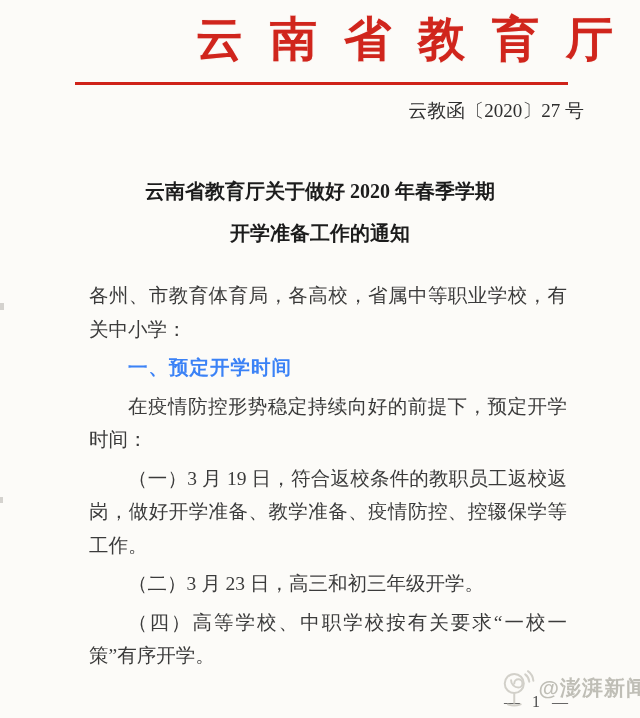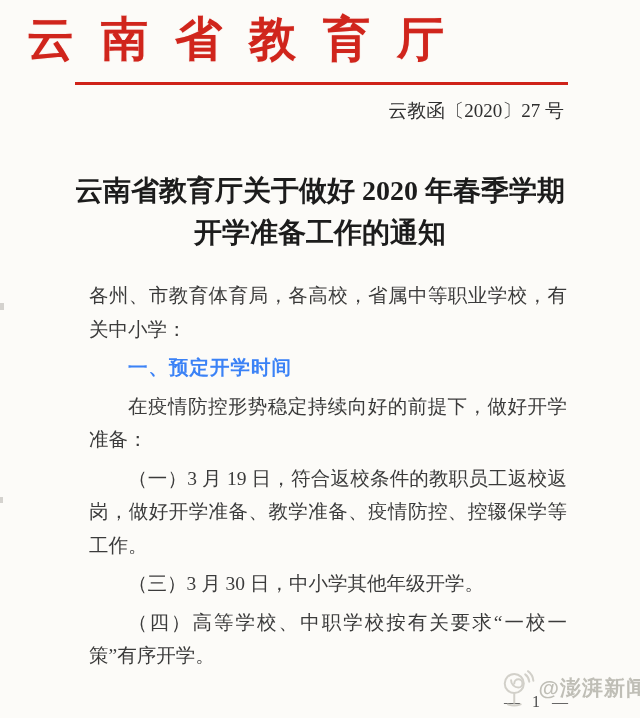--- a/index.html
+++ b/index.html
@@ -12,46 +12,46 @@
   .page {
     position: relative;
     width: 640px;
     height: 718px;
     background: #fcfbf8;
     overflow: hidden;
   }
   
   .agency-name {
     margin-top: 8px;
-    text-align: left;
+    text-align: right;
     font-size: 47px;
     font-weight: bold;
     letter-spacing: 27px;
     padding-left: 27px; 
     color: #d0251c;
     white-space: nowrap;
     text-shadow: 0 0 1px rgba(208,37,28,0.35);
   }
   .red-rule {
     height: 3px;
     margin: 11px 72px 0 75px;
     background: #cf2319;
   }
   .doc-number {
     margin-top: 13px;
-    padding-right: 76px;
+    padding-right: 56px;
     text-align: right;
     font-size: 19px;
     color: #2e2e2e;
   }
   
   .notice-title {
     margin-top: 46px;
     text-align: center;
-    font-size: 28px;
+    font-size: 20px;
     font-weight: bold;
     line-height: 42px;
     color: #1c1c1c;
   }
   
   .doc-body {
     margin: 25px 68px 0 84px;
     font-size: 19.5px;
     line-height: 33.5px;
     color: #3b3b3b;
@@ -114,23 +114,23 @@
   <div class="doc-number">云教函〔2020〕27 号</div>
 
   <div class="notice-title">
     <div>云南省教育厅关于做好 2020 年春季学期</div>
     <div>开学准备工作的通知</div>
   </div>
 
   <div class="doc-body">
     <p>各州、市教育体育局，各高校，省属中等职业学校，有关中小学：</p>
     <p class="indent section-heading">一、预定开学时间</p>
-    <p class="indent">在疫情防控形势稳定持续向好的前提下，做好开学准备：</p>
+    <p class="indent">在疫情防控形势稳定持续向好的前提下，预定开学时间：</p>
     <p class="indent">（一）3 月 19 日，符合返校条件的教职员工返校返岗，做好开学准备、教学准备、疫情防控、控辍保学等工作。</p>
-    <p class="indent">（三）3 月 30 日，中小学其他年级开学。</p>
+    <p class="indent">（二）3 月 23 日，高三和初三年级开学。</p>
     <p class="indent">（四）高等学校、中职学校按有关要求“一校一策”有序开学。</p>
 
   </div>
 
   <div class="page-number">— 1 —</div>
 
   <div class="watermark">
     <svg class="watermark-icon" viewBox="0 0 44 44" fill="none" stroke="#c4c2ba" stroke-width="2.2" stroke-linecap="round">
 
       <circle cx="19" cy="17" r="10.5"></circle>

